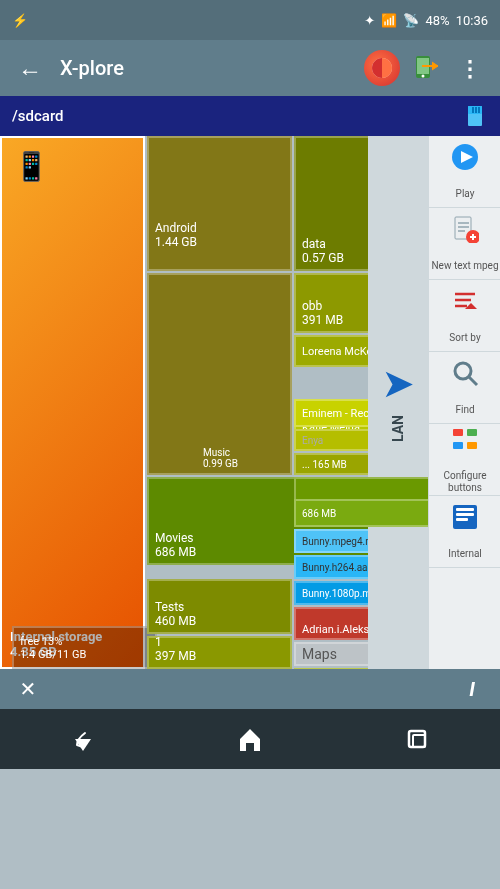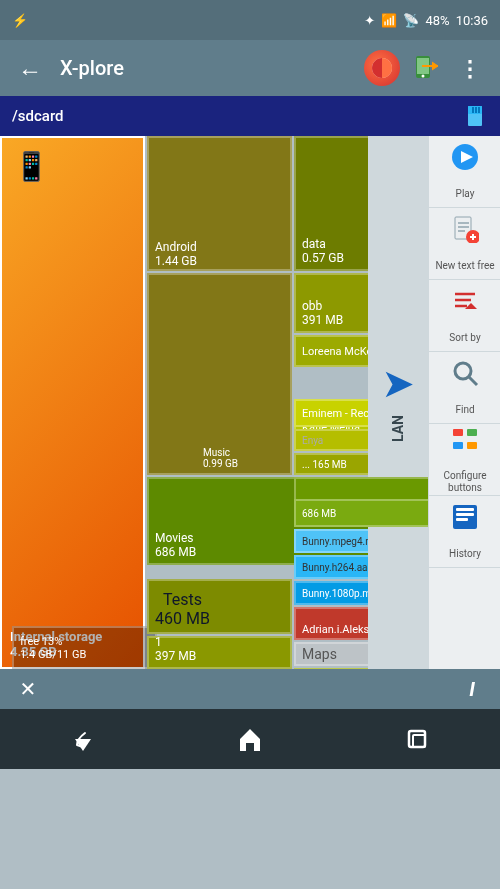--- a/index.html
+++ b/index.html
@@ -104,21 +104,21 @@
       font-size: 13px;
       font-weight: bold;
     }
 
     .block-android {
       left: 147px; top: 0;
       width: 145px; height: 135px;
       background: #827717;
       display: flex;
       align-items: flex-end;
-      padding: 1px 6px;
+      padding: 20px 6px;
     }
     .block-android .label { color: white; font-size: 12px; }
 
     .block-data {
       left: 294px; top: 0;
       width: 136px; height: 135px;
       background: #6d7c00;
       display: flex;
       align-items: flex-end;
       padding: 4px 6px;
@@ -251,21 +251,21 @@
       display: flex; align-items: center; padding: 0 6px;
     }
     .block-bunny3 .label { color: white; font-size: 10px; }
 
     .block-tests {
       left: 147px; top: 443px;
       width: 145px; height: 55px;
       background: #7d8b00;
       display: flex; align-items: flex-end; padding: 4px 6px;
     }
-    .block-tests .label { color: #0f172a; font-size: 16px; text-align: center; }
+    .block-tests .label { color: #ffffff; font-size: 12px; }
 
     .block-1 {
       left: 147px; top: 500px;
       width: 145px; height: 33px;
       background: #8a9800;
       display: flex; align-items: flex-end; padding: 4px 6px;
     }
     .block-1 .label { color: white; font-size: 12px; }
 
     .block-adrian {
@@ -582,21 +582,21 @@
         <svg width="28" height="28" viewBox="0 0 28 28">
           <rect x="4" y="2" width="16" height="22" rx="1" fill="#eceff1" stroke="#90a4ae" stroke-width="1"></rect>
           <line x1="7" y1="8" x2="18" y2="8" stroke="#90a4ae" stroke-width="1.5"></line>
           <line x1="7" y1="12" x2="18" y2="12" stroke="#90a4ae" stroke-width="1.5"></line>
           <line x1="7" y1="16" x2="14" y2="16" stroke="#90a4ae" stroke-width="1.5"></line>
           <circle cx="22" cy="22" r="7" fill="#f44336"></circle>
           <line x1="19" y1="22" x2="25" y2="22" stroke="white" stroke-width="2"></line>
           <line x1="22" y1="19" x2="22" y2="25" stroke="white" stroke-width="2"></line>
         </svg>
       </div>
-      <div class="btn-label">New text free</div>
+      <div class="btn-label">New text mpeg</div>
     </div>
 
     <div class="right-btn">
       <div class="btn-icon">
         <svg width="28" height="28" viewBox="0 0 28 28">
           <line x1="4" y1="7" x2="24" y2="7" stroke="#d32f2f" stroke-width="2.5"></line>
           <line x1="4" y1="13" x2="20" y2="13" stroke="#d32f2f" stroke-width="2.5"></line>
           <line x1="4" y1="19" x2="16" y2="19" stroke="#d32f2f" stroke-width="2.5"></line>
           <polygon points="20,16 26,22 14,22" fill="#d32f2f"></polygon>
         </svg>
@@ -630,21 +630,21 @@
 
     <div class="right-btn">
       <div class="btn-icon">
         <svg width="28" height="28" viewBox="0 0 28 28">
           <rect x="2" y="2" width="24" height="24" rx="2" fill="#1565c0"></rect>
           <rect x="5" y="5" width="18" height="3" rx="1" fill="white"></rect>
           <rect x="5" y="10" width="18" height="3" rx="1" fill="white"></rect>
           <rect x="5" y="15" width="12" height="3" rx="1" fill="white"></rect>
         </svg>
       </div>
-      <div class="btn-label">History</div>
+      <div class="btn-label">Internal</div>
     </div>
   </div>
 </div>
 
 <div id="bottom-toolbar">
   <div class="bottom-btn">
     <span style="color:white;font-size:20px;">✕</span>
   </div>
   <div style="flex:1;"></div>
   <div class="bottom-btn">

